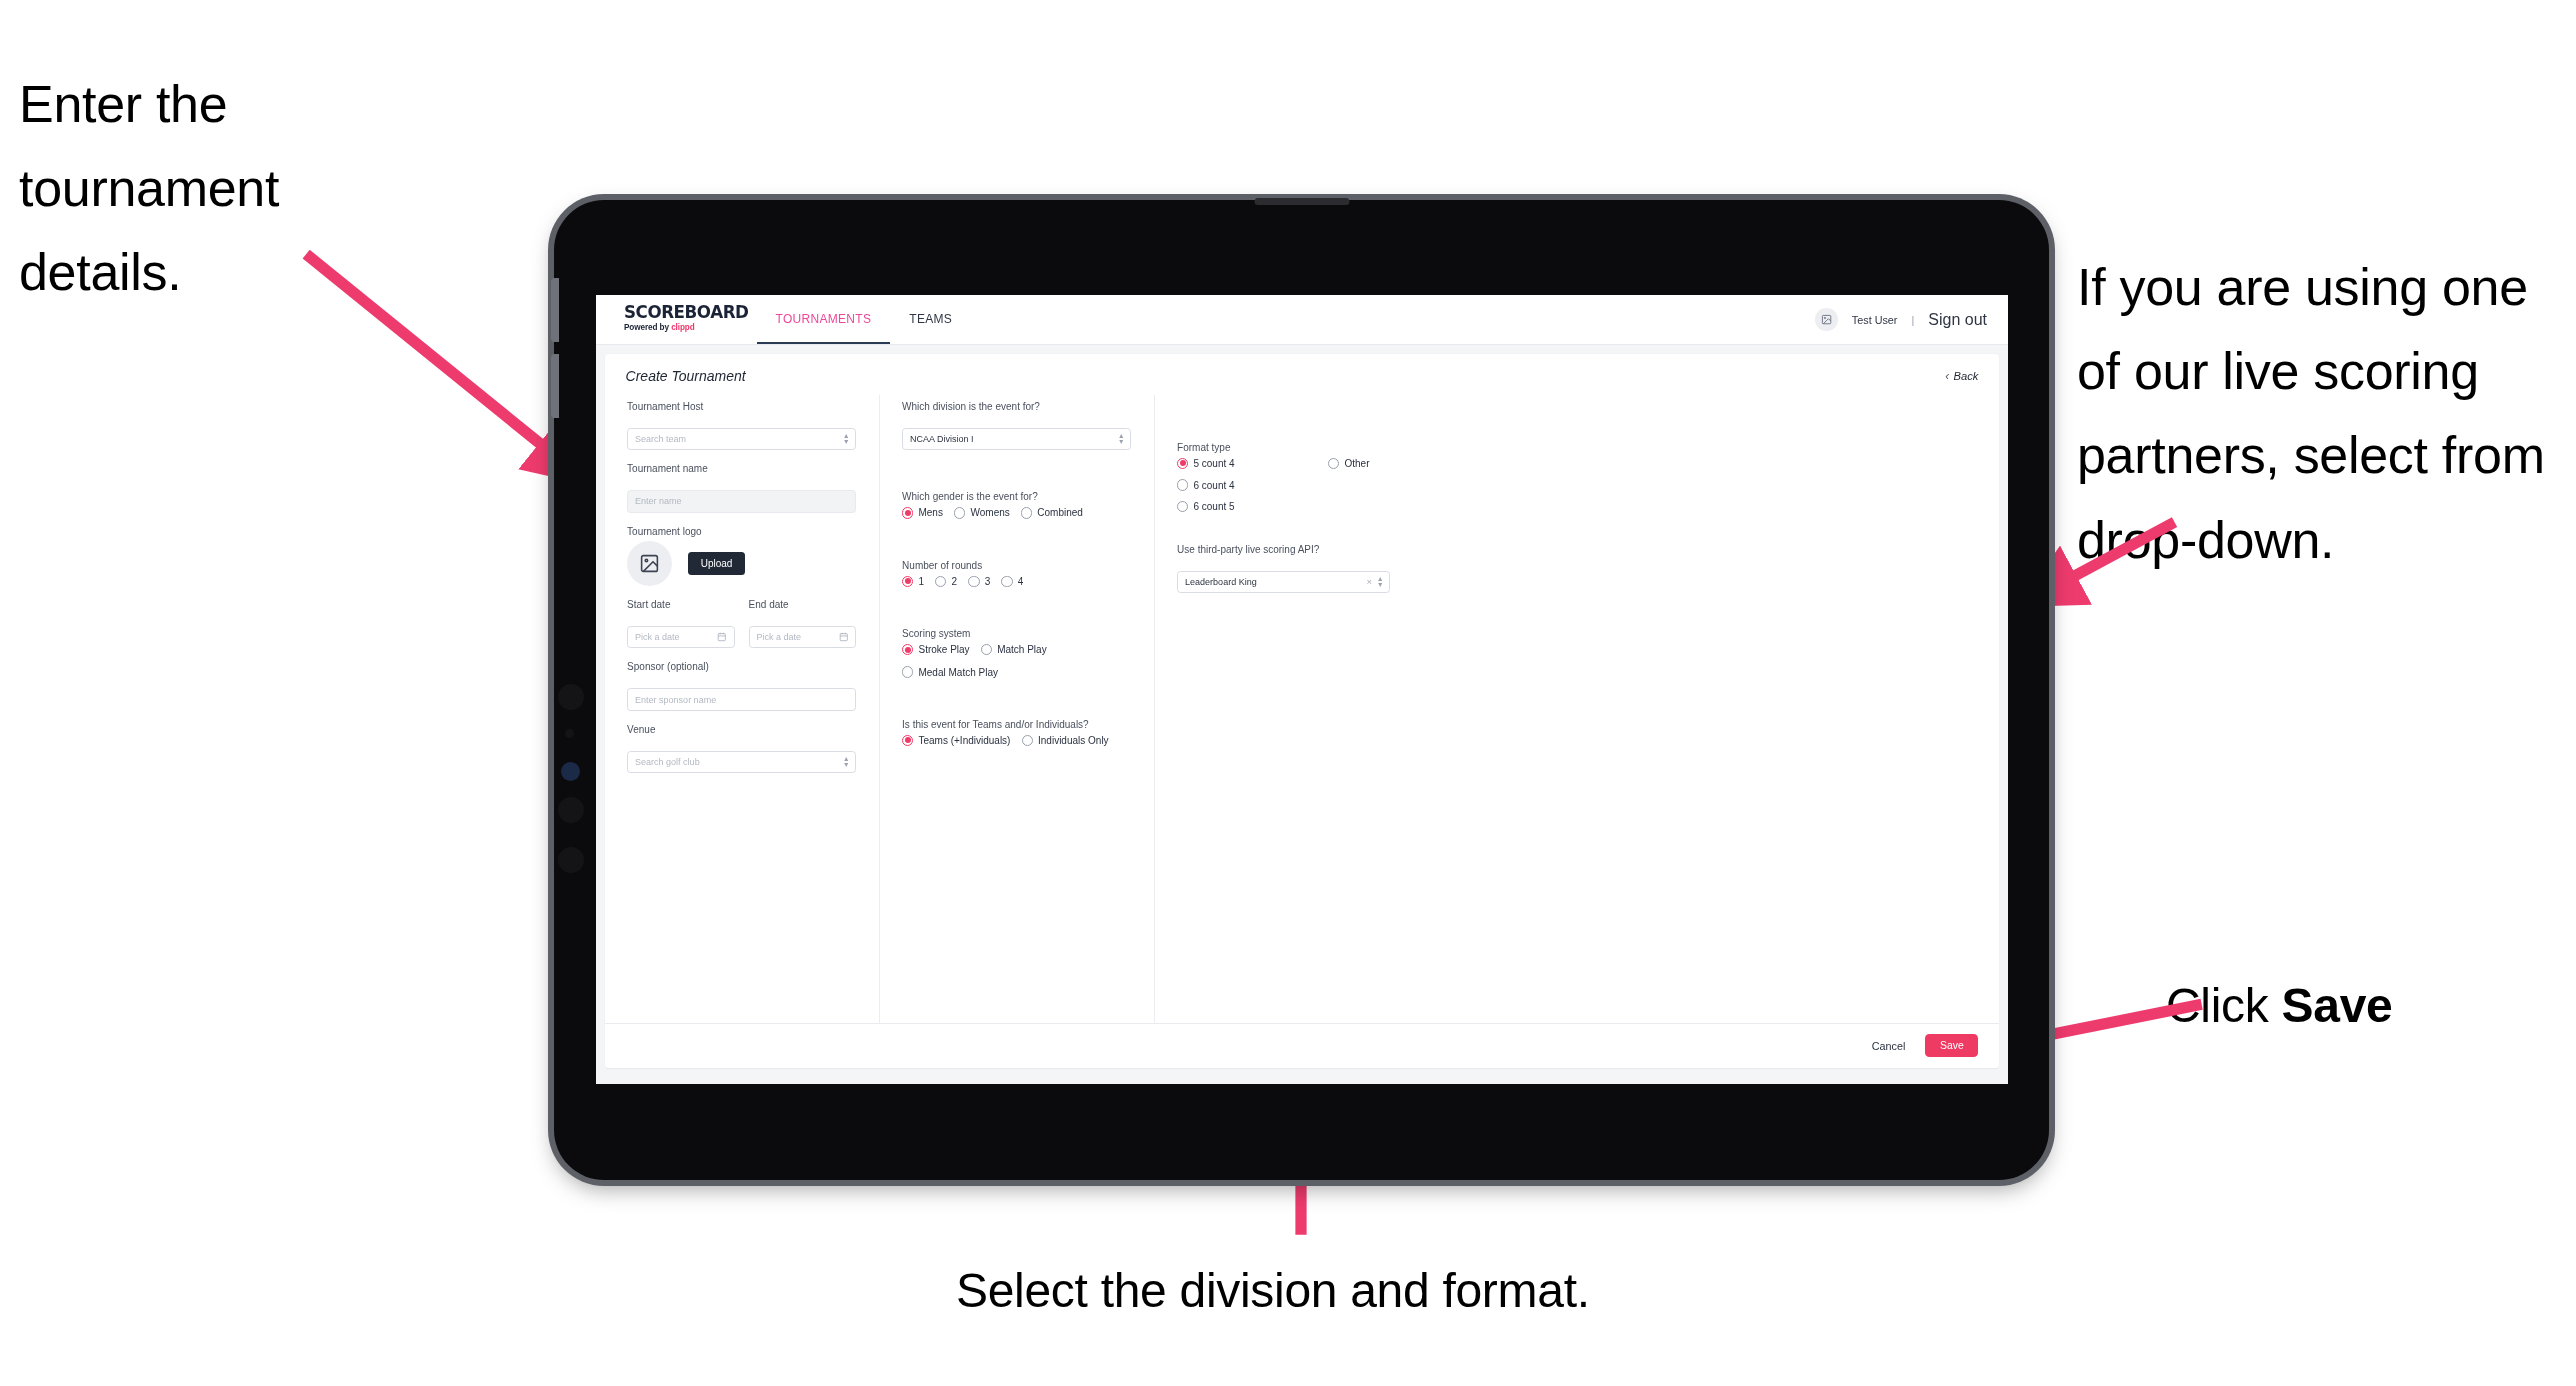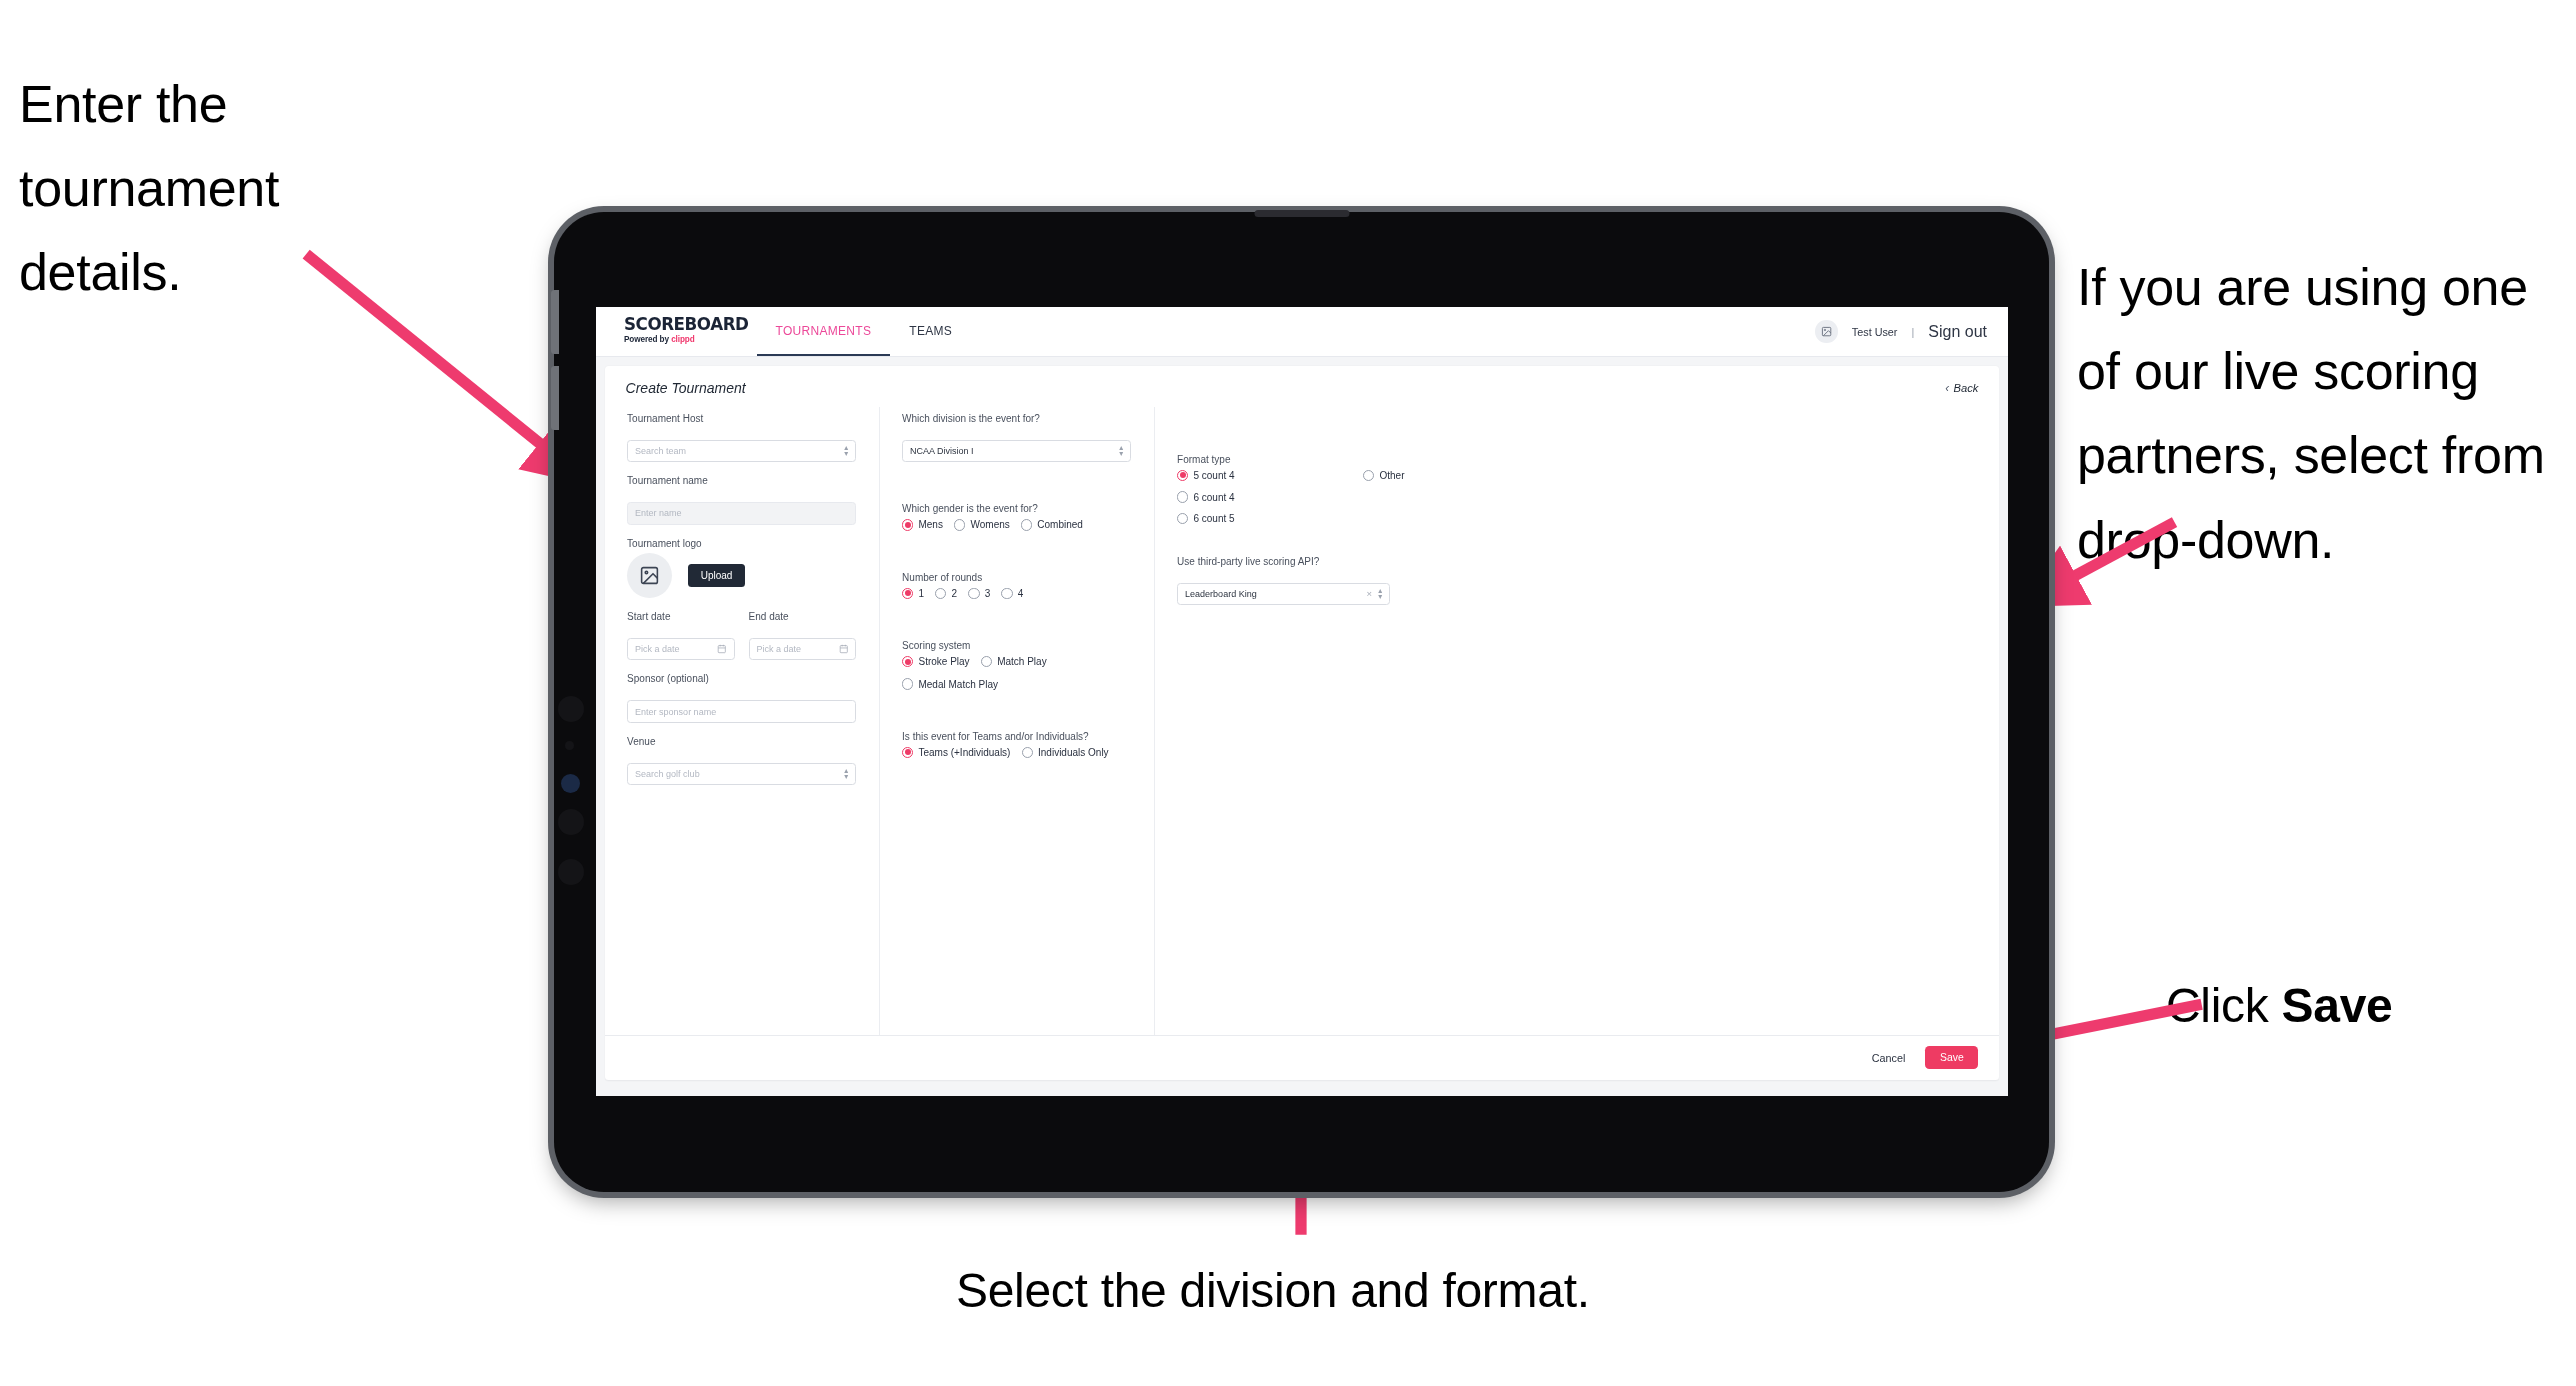--- a/index.html
+++ b/index.html
@@ -24,21 +24,21 @@
   #anno-left  { left: 19px;  top: 62px;  width: 372px; }
   #anno-right { left: 2077px; top: 245px; width: 484px; }
   #anno-save  { left: 2166px; top: 967px; font-size: 48px; white-space: nowrap; }
   #anno-save b { font-weight: 700; }
   #anno-bottom{ left: 956px; top: 1252px; font-size: 48px; white-space: nowrap; }
 
   .arrow { position: absolute; }
 
   
   #tablet {
-    position: absolute; left: 554px; top: 212px;
+    position: absolute; left: 554px; top: 200px;
     width: 1495px; height: 980px;
     background: #0b0b0d;
     border-radius: 50px;
     box-shadow: 0 0 0 6px #5d6066, 0 8.6px 22.5px rgba(0,0,0,.35);
   }
   
   .btn-hw { position: absolute; background: #17171a; border-radius: 7px; }
   #hw-vol1 { left: -3.5px; top: 78px;  width: 8.6px; height: 64px; background:#6f7278; border-radius: 3.5px 0 0 3.5px;}
   #hw-vol2 { left: -3.5px; top: 154px; width: 8.6px; height: 64px; background:#6f7278; border-radius: 3.5px 0 0 3.5px;}
   #hw-dot1 { left: 3.5px; top: 484px; width: 26px; height: 26px; border-radius: 50%; background:#141417; }
@@ -138,21 +138,21 @@
     border: 1.1px solid #99a0ac; background: #fff; position: relative; flex: none;
   }
   .radio.on { border-color: #ee3b67; }
   .radio.on::after {
     content:""; position:absolute; left:50%; top:50%; transform: translate(-50%,-50%);
     width: 6px; height:6px; border-radius: 50%; background: #ee3b67;
   }
   .rlabel { font-size: 10px; color: #2a3140; }
 
   
-  .fmt-grid { display: flex; gap: 35px; }
+  .fmt-grid { display: flex; }
   .fmt-left { width: 151px; }
   .fmt-item { margin-bottom: 10.4px; }
 
   
   #card-foot {
     border-top: 0.9px solid #e9ebef; height: 45px;
     display: flex; align-items: center; justify-content: flex-end;
     padding-right: 21px; gap: 20px;
   }
   .cancel-btn { font-size: 10.8px; color: #2b3240; cursor: pointer; }

